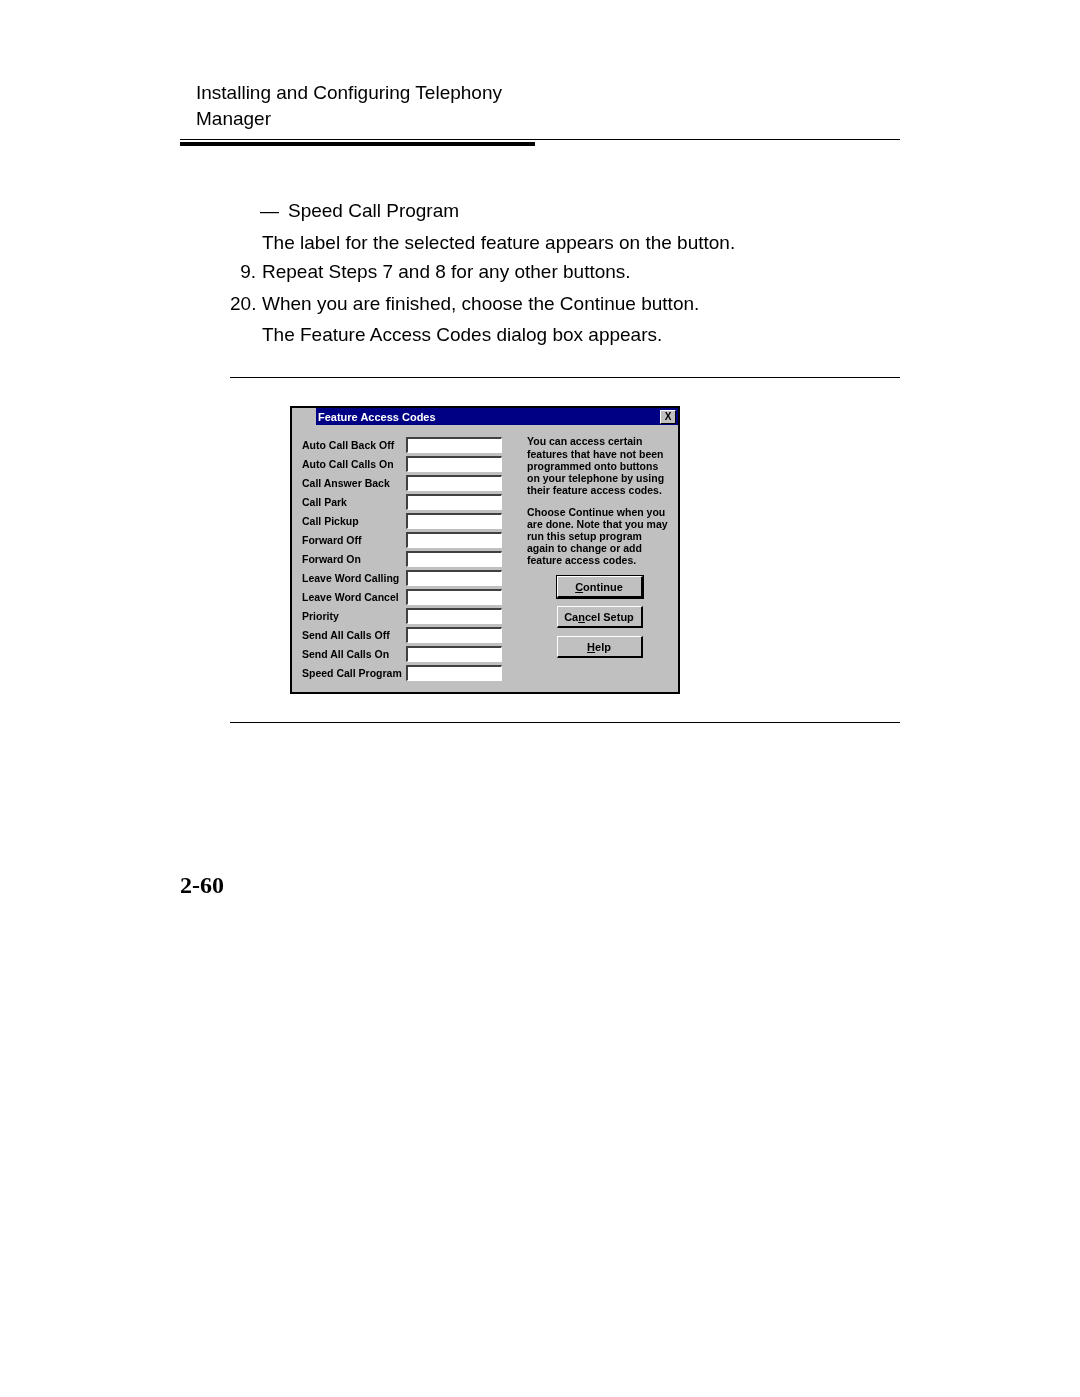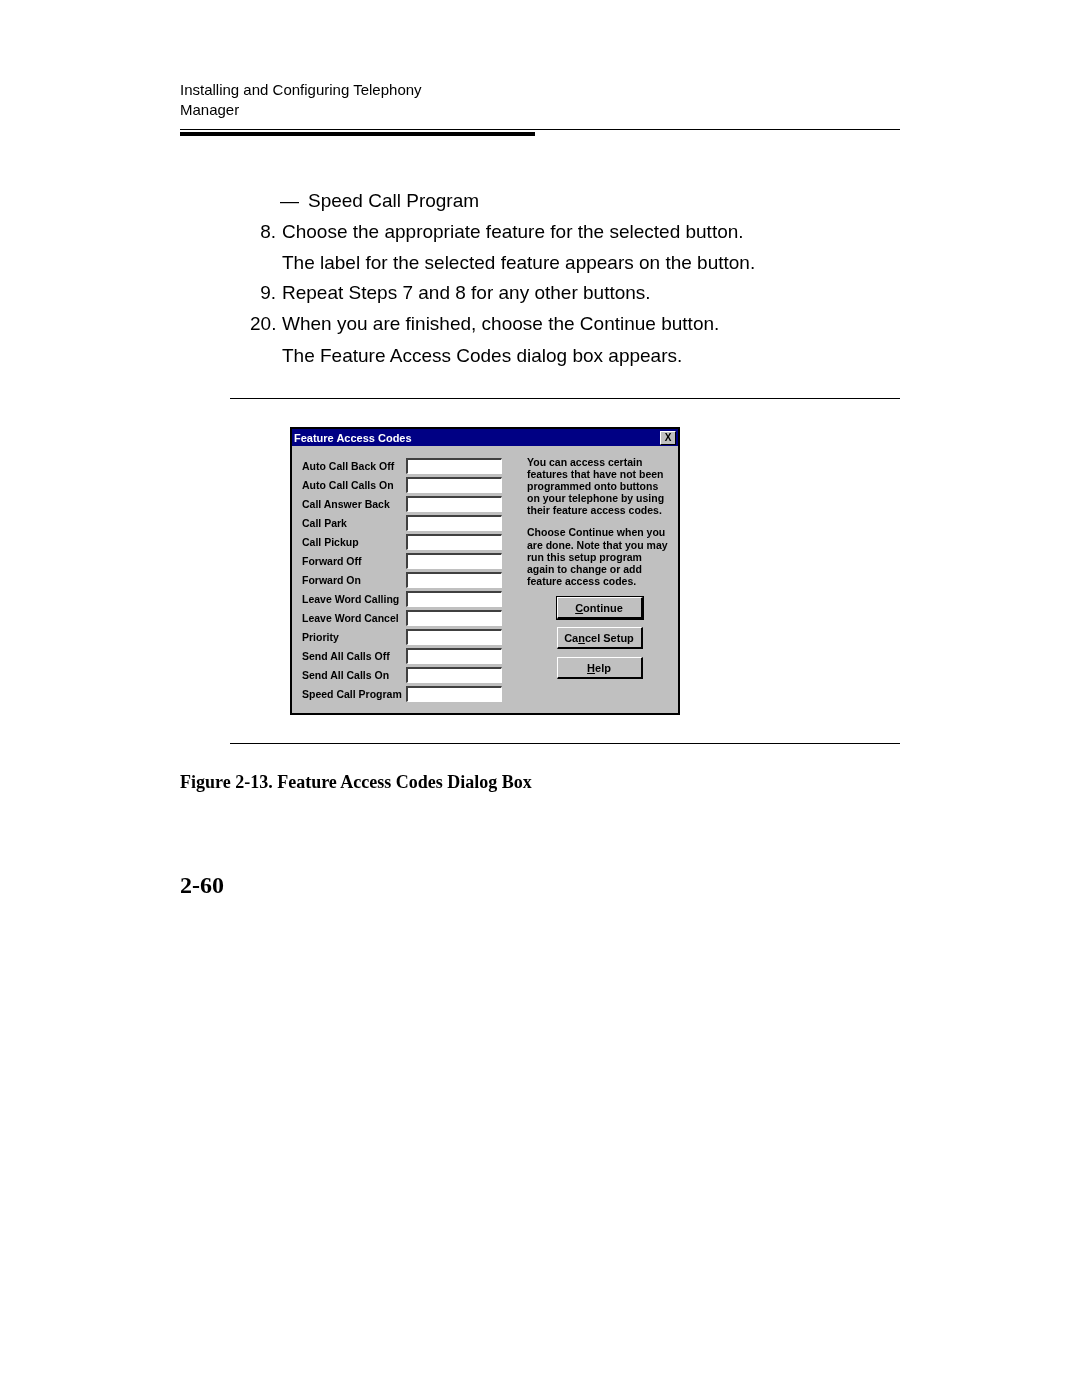--- a/index.html
+++ b/index.html
@@ -7,38 +7,39 @@
     background: #fff;
     font-family: Arial, Helvetica, sans-serif;
     width: 1080px;
     height: 1397px;
     position: relative;
   }
   .page {
     padding: 80px 180px 40px 180px;
   }
   .page-header {
-    font-size: 15px;
+    font-size: 19px;
     line-height: 1.35;
     padding-bottom: 8px;
     width: 355px;
+    margin-left: 16px;
   }
   .thin-rule {
     height: 1px;
     background: #000;
     margin-bottom: 2px;
   }
   .thick-rule {
     height: 4px;
     background: #000;
     width: 355px;
     margin-bottom: 50px;
   }
   .body-col {
-    margin-left: 70px;
+    margin-left: 50px;
     font-size: 19px;
     line-height: 1.55;
   }
   .dash-item { margin-left: 30px; margin-bottom: 2px; }
   .dash-item .dash { display: inline-block; width: 28px; }
   .num-item { margin-bottom: 2px; }
   .num-item .num { display: inline-block; text-align: right; width: 26px; margin-right: 6px; }
   .num-item .txt { }
   .sub { margin-left: 32px; }
 
@@ -62,20 +63,21 @@
     font-size: 11px;
   }
   .titlebar {
     display: flex;
     align-items: center;
     height: 17px;
     background: #000084;
     color: #fff;
     font-weight: bold;
     padding: 0 2px 0 2px;
+    margin-left: 24px;
   }
   .titlebar .title { flex: 1; font-size: 11px; }
   .close-btn {
     width: 16px; height: 14px;
     background: #c0c0c0;
     border-top: 1px solid #fff;
     border-left: 1px solid #fff;
     border-right: 1px solid #000;
     border-bottom: 1px solid #000;
     color: #000;
@@ -160,21 +162,20 @@
   <div class="page-header">
     <span>Installing and Configuring Telephony</span><br>
     <span>Manager</span>
   </div>
   <div class="thin-rule"></div>
   <div class="thick-rule"></div>
 
   <div class="body-col">
     <div class="dash-item"><span class="dash">—</span><span>Speed Call Program</span></div>
 
-    <div class="num-item"><span class="num">8.</span><span class="txt">Choose the appropriate feature for the selected button.</span></div>
     <div class="sub"><span>The label for the selected feature appears on the button.</span></div>
 
     <div class="num-item"><span class="num">9.</span><span class="txt">Repeat Steps 7 and 8 for any other buttons.</span></div>
 
     <div class="num-item"><span class="num">20.</span><span class="txt">When you are finished, choose the Continue button.</span></div>
     <div class="sub"><span>The Feature Access Codes dialog box appears.</span></div>
   </div>
 
   <div class="fig-hr"></div>
 
@@ -246,16 +247,15 @@
             <div class="wbtn default"><span class="ul">C</span><span>ontinue</span></div>
             <div class="wbtn"><span>Ca</span><span class="ul">n</span><span>cel Setup</span></div>
             <div class="wbtn"><span class="ul">H</span><span>elp</span></div>
           </div>
         </div>
       </div>
     </div>
   </div>
 
   <div class="fig-hr"></div>
-  <div class="caption">Figure 2-13.  Feature Access Codes Dialog Box</div>
 </div>
 
 <div class="page-num">2-60</div>
 
 </body></html>

